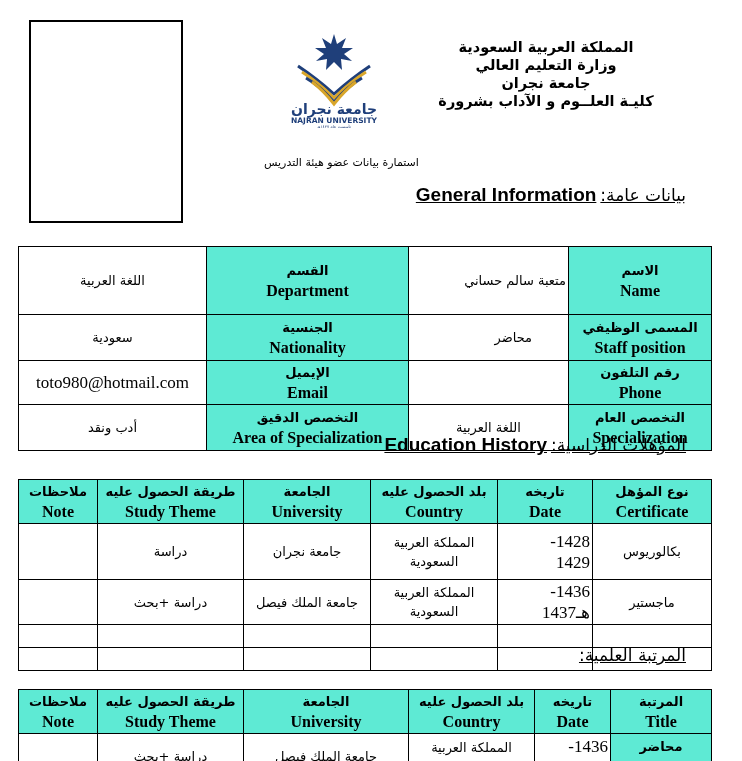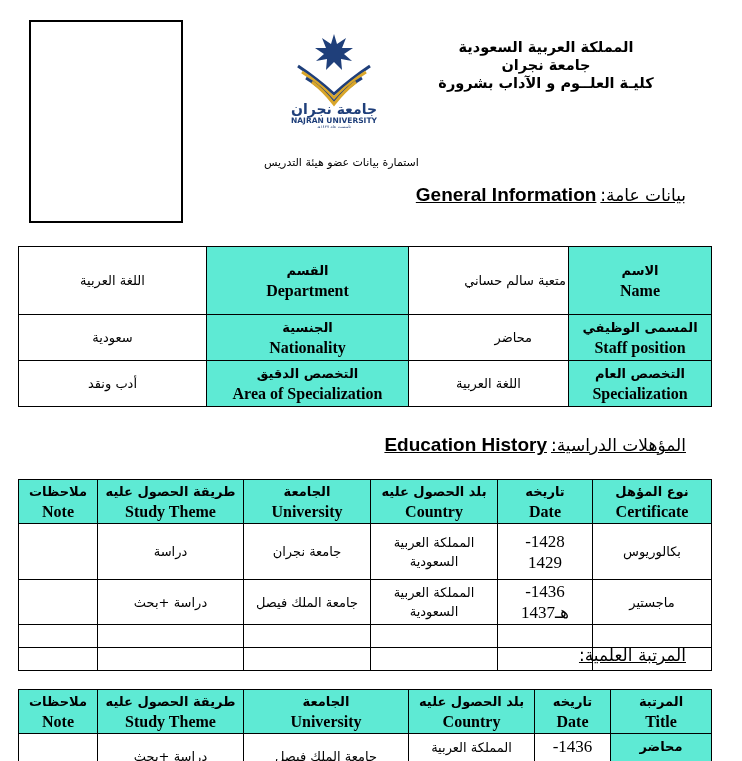--- a/index.html
+++ b/index.html
@@ -15,21 +15,21 @@
   .section-title .ar { font-family:"DejaVu Sans", sans-serif; font-size:17px; text-decoration:underline; }
   .section-title .en { font-family:Liberation Sans, sans-serif; font-weight:bold; font-size:19px; text-decoration:underline; }
   table { border-collapse:collapse; position:absolute; table-layout:fixed;margin-top:20px; }
   td { border:1px solid #000; text-align:center; vertical-align:middle; padding:0 2px;
        font-size:15px; line-height:19px; }
   td.h { background:#5eead4; font-weight:bold; font-size:16px; line-height:20px; }
   td.h .ar { font-family:"DejaVu Sans", sans-serif; font-size:13px; font-weight:bold; display:block; direction:rtl; }
   td.h .en { font-family:"Liberation Serif", serif; display:block; }
   td .v { font-family:"DejaVu Sans", sans-serif; font-size:13px; direction:rtl; display:block; }
   td .ven { font-family:"Liberation Serif", serif; font-size:17px; display:block; }
-  td .num { font-family:"Liberation Serif", serif; font-size:17px; display:block; line-height:21px; }
+  td .num { font-family:"Liberation Serif", serif; font-size:17px; display:block; line-height:21px;text-align:right; }
 </style>
 </head>
 <body>
 
 <div class="abs photo-box"></div>
 
 <div class="abs logo">
   <svg width="96" height="96" viewBox="0 0 96 96">
     <polygon fill="#1f3f7a" points="48,2 51,12 60,6 56,16 67,16 58,22 66,29 55,27 56,38 48,30 40,38 41,27 30,29 38,22 29,16 40,16 36,6 45,12"></polygon>
     <path d="M12 34 Q30 46 48 62 Q66 46 84 34" fill="none" stroke="#1f3f7a" stroke-width="3"></path>
@@ -37,20 +37,21 @@
     <path d="M20 46 Q34 54 48 70 Q62 54 76 46" fill="none" stroke="#1f3f7a" stroke-width="3"></path>
     <path d="M26 50 Q37 58 48 72 Q59 58 70 50" fill="none" stroke="#d9a62a" stroke-width="3"></path>
     <text x="48" y="82" text-anchor="middle" font-family="DejaVu Sans, sans-serif" font-weight="bold" font-size="14" fill="#1f3f7a" direction="rtl">جامعة نجران</text>
     <text x="48" y="91" text-anchor="middle" font-family="DejaVu Sans, sans-serif" font-weight="bold" font-size="7.5" fill="#1f3f7a">NAJRAN UNIVERSITY</text>
     <text x="48" y="96" text-anchor="middle" font-family="DejaVu Sans, sans-serif" font-size="4" fill="#1f3f7a">تأسست عام ١٤٢٧هـ</text>
   </svg>
 </div>
 
 <div class="abs gov-header">
   <div>المملكة العربية السعودية</div>
+  <div>وزارة التعليم العالي</div>
   <div>جامعة نجران</div>
   <div>كليـة العلــوم و الآداب بشرورة</div>
 </div>
 
 <div class="abs form-title">استمارة بيانات عضو هيئة التدريس</div>
 
 <div class="abs section-title" style="right:56px; top:184px;">
   <span class="ar">بيانات عامة:</span>
   <span class="en">General Information</span>
 </div>
@@ -86,20 +87,36 @@
     <td class="h">
           <span class="ar">الجنسية</span>
           <span class="en">Nationality</span>
         </td>
     <td style="text-align:right; padding-right:36px;">
           <span class="v">محاضر</span>
         </td>
     <td class="h">
           <span class="ar">المسمى الوظيفي</span>
           <span class="en">Staff position</span>
+        </td>
+  </tr>
+  <tr style="height:44px">
+    <td>
+          <span class="ven">toto980@hotmail.com</span>
+        </td>
+    <td class="h">
+          <span class="ar">الإيميل</span>
+          <span class="en">Email</span>
+        </td>
+    <td>
+          <span class="v"></span>
+        </td>
+    <td class="h">
+          <span class="ar">رقم التلفون</span>
+          <span class="en">Phone</span>
         </td>
   </tr>
   <tr style="height:46px">
     <td>
           <span class="v">أدب ونقد</span>
         </td>
     <td class="h">
           <span class="ar">التخصص الدقيق</span>
           <span class="en">Area of Specialization</span>
         </td>

